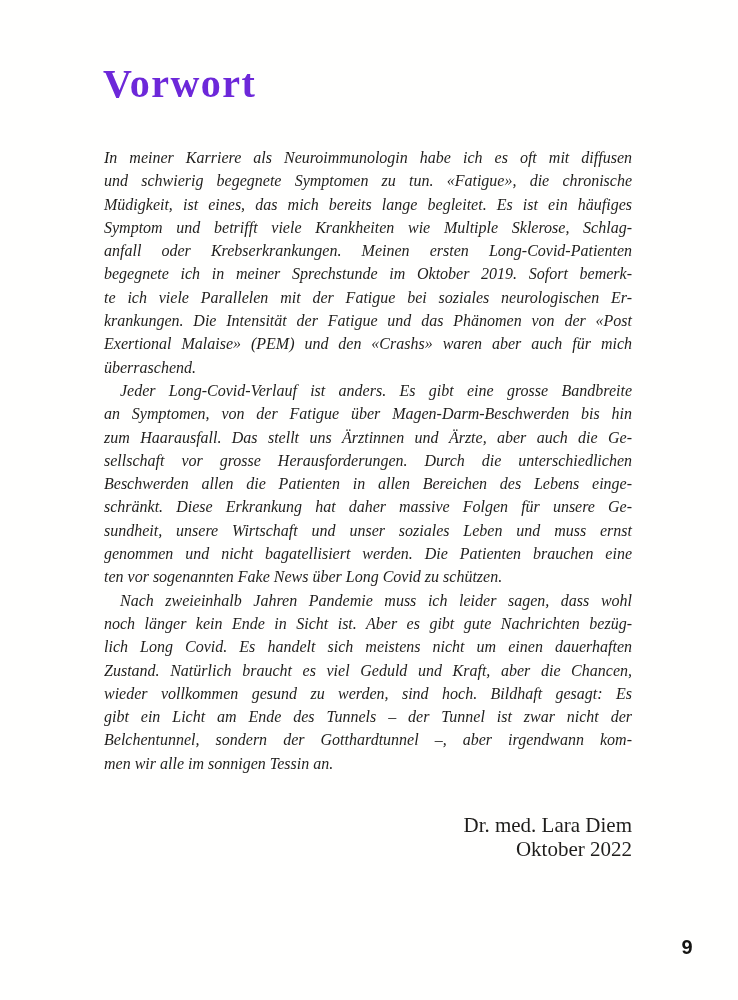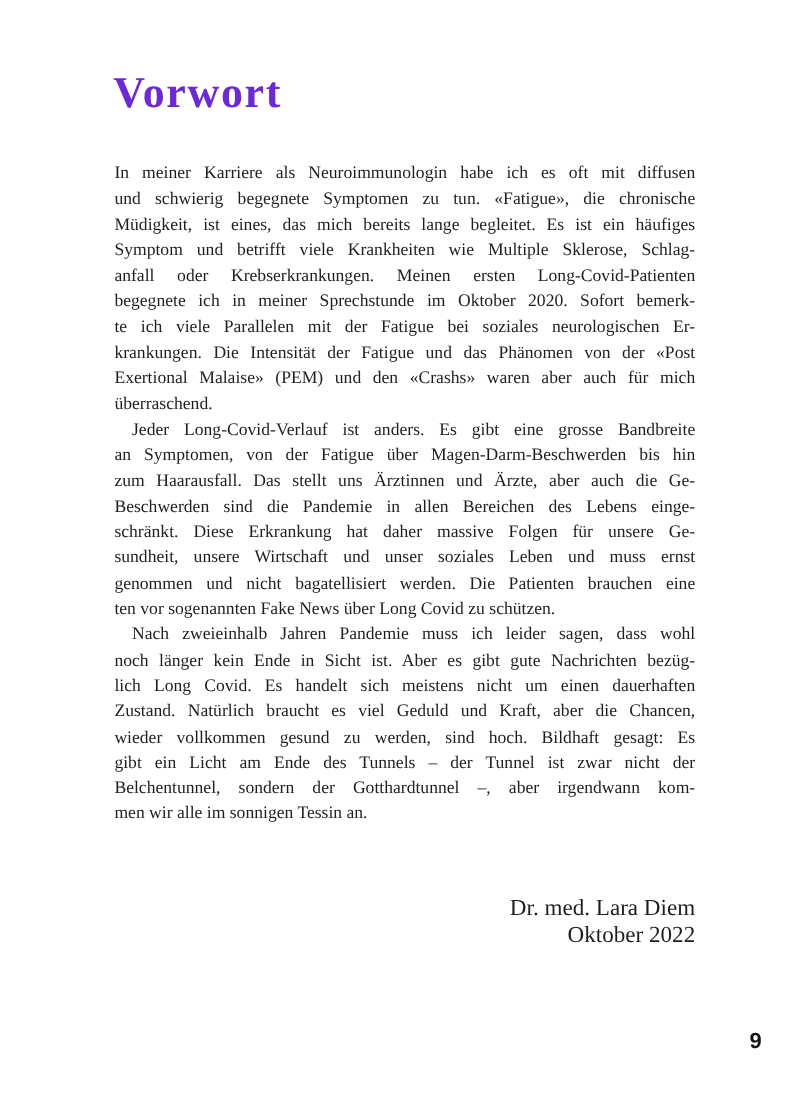--- a/index.html
+++ b/index.html
@@ -34,20 +34,21 @@
   .body-text {
     position: absolute;
     left: 104px;
     top: 146px;
     width: 528px;
     font-size: 16px;
     line-height: 23.3px;
   }
   .para {
     margin: 0;
+    font-style: italic;
   }
   .line {
     text-align: justify;
     text-align-last: justify;
     white-space: normal;
   }
   .line.last {
     text-align-last: left;
   }
   .para.indented .line:first-child {
@@ -81,31 +82,32 @@
 
   <h1 class="chapter-title">Vorwort</h1>
 
   <div class="body-text" id="body-text">
       <div class="para">
         <div class="line">In meiner Karriere als Neuroimmunologin habe ich es oft mit diffusen</div>
         <div class="line">und schwierig begegnete Symptomen zu tun. «Fatigue», die chronische</div>
         <div class="line">Müdigkeit, ist eines, das mich bereits lange begleitet. Es ist ein häufiges</div>
         <div class="line">Symptom und betrifft viele Krankheiten wie Multiple Sklerose, Schlag-</div>
         <div class="line">anfall oder Krebserkrankungen. Meinen ersten Long-Covid-Patienten</div>
-        <div class="line">begegnete ich in meiner Sprechstunde im Oktober 2020. Sofort bemerk-</div>
+        <div class="line">begegnete ich in meiner Sprechstunde im Oktober 2019. Sofort bemerk-</div>
         <div class="line">te ich viele Parallelen mit der Fatigue bei soziales neurologischen Er-</div>
         <div class="line">krankungen. Die Intensität der Fatigue und das Phänomen von der «Post</div>
         <div class="line">Exertional Malaise» (PEM) und den «Crashs» waren aber auch für mich</div>
         <div class="line last">überraschend.</div>
       </div>
       <div class="para indented">
         <div class="line">Jeder Long-Covid-Verlauf ist anders. Es gibt eine grosse Bandbreite</div>
         <div class="line">an Symptomen, von der Fatigue über Magen-Darm-Beschwerden bis hin</div>
         <div class="line">zum Haarausfall. Das stellt uns Ärztinnen und Ärzte, aber auch die Ge-</div>
-        <div class="line">Beschwerden sind die Pandemie in allen Bereichen des Lebens einge-</div>
+        <div class="line">sellschaft vor grosse Herausforderungen. Durch die unterschiedlichen</div>
+        <div class="line">Beschwerden allen die Patienten in allen Bereichen des Lebens einge-</div>
         <div class="line">schränkt. Diese Erkrankung hat daher massive Folgen für unsere Ge-</div>
         <div class="line">sundheit, unsere Wirtschaft und unser soziales Leben und muss ernst</div>
         <div class="line">genommen und nicht bagatellisiert werden. Die Patienten brauchen eine</div>
         <div class="line last">ten vor sogenannten Fake News über Long Covid zu schützen.</div>
       </div>
       <div class="para indented">
         <div class="line">Nach zweieinhalb Jahren Pandemie muss ich leider sagen, dass wohl</div>
         <div class="line">noch länger kein Ende in Sicht ist. Aber es gibt gute Nachrichten bezüg-</div>
         <div class="line">lich Long Covid. Es handelt sich meistens nicht um einen dauerhaften</div>
         <div class="line">Zustand. Natürlich braucht es viel Geduld und Kraft, aber die Chancen,</div>

